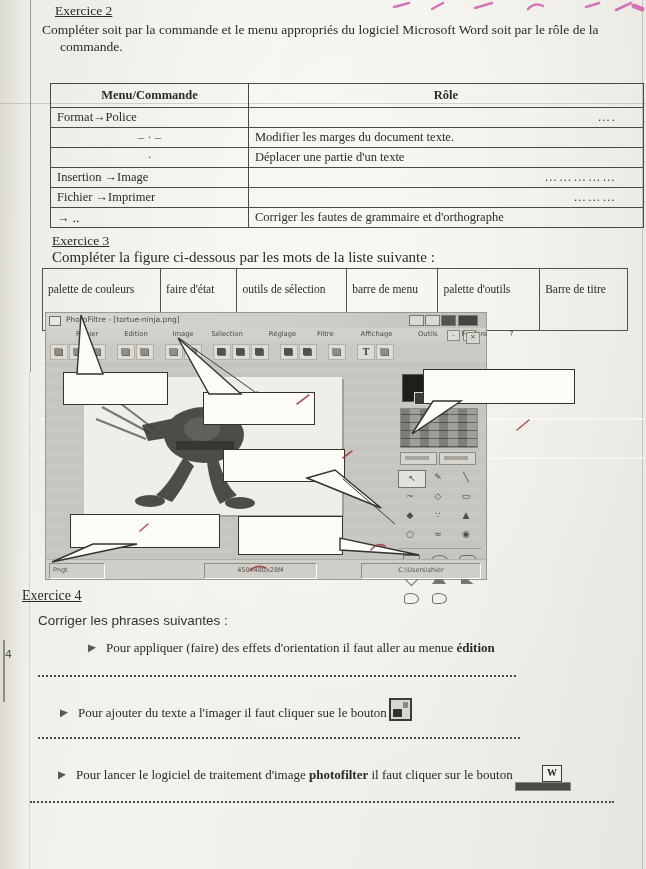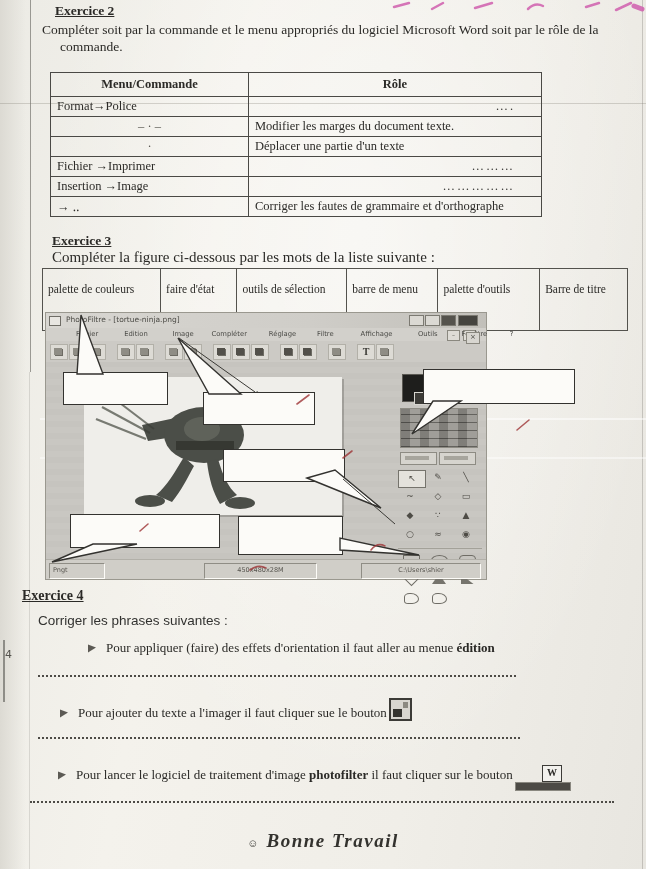--- a/index.html
+++ b/index.html
@@ -15,31 +15,31 @@
   .crease{position:absolute;pointer-events:none;}
   .v1{left:30px;top:0;width:1px;height:372px;background:rgba(70,68,62,.5);}
   .v2{left:29px;top:372px;width:1px;height:497px;background:rgba(70,68,62,.15);}
   .v3{left:642px;top:0;width:1px;height:869px;background:rgba(110,105,98,.3);}
   .v4{left:3px;top:640px;width:2px;height:62px;background:rgba(45,45,40,.45);}
   .h1{left:0;top:103px;width:646px;height:1px;background:rgba(120,115,105,.28);}
   .h2{left:40px;top:418px;width:606px;height:2px;background:rgba(255,255,255,.5);}
   .h3{left:40px;top:457px;width:606px;height:2px;background:rgba(255,255,255,.45);}
   .margin-mark{position:absolute;left:5px;top:648px;font:11px "DejaVu Sans",sans-serif;color:#55534e;}
   
-  .ex-title{position:absolute;font-weight:bold;font-size:13.5px;text-decoration:underline;}
+  .ex-title{position:absolute;font-weight:normal;font-size:13.5px;text-decoration:underline;}
   #ex2-title{left:55px;top:3px;}
   #ex3-title{left:52px;top:233px;}
   #ex4-title{left:22px;top:588px;font-size:14px;}
   #ex2-instr{position:absolute;left:42px;top:21px;width:592px;font-size:13.5px;
              line-height:17px;padding-left:18px;text-indent:-18px;}
   #ex3-instr{position:absolute;left:52px;top:249px;font-size:15px;}
   #ex4-instr{position:absolute;left:38px;top:613px;font-size:13.5px;
              font-family:"Liberation Sans",sans-serif;color:#323230;}
   
-  #ex2-table{position:absolute;left:50px;top:72px;width:492px;border-collapse:collapse;
+  #ex2-table{position:absolute;left:50px;top:83px;width:594px;border-collapse:collapse;
              font-size:12.5px;}
   #ex2-table td,#ex2-table th{border:1.4px solid #4a4945;padding:1px 6px;vertical-align:middle;}
   #ex2-table th{font-weight:bold;text-align:center;height:21px;font-size:12.5px;}
   #ex2-table td{height:17px;}
   #ex2-table td.menu{width:185px;margin-left:32px;}
   #ex2-table td.fill{color:#3c3b38;text-align:right;padding-right:26px;letter-spacing:2px;}
   #ex2-table td.fill-menu{text-align:center;color:#55534e;}
   
   #word-table{position:absolute;left:42px;top:268px;width:586px;border-collapse:collapse;
               font-size:11.5px;}
@@ -188,26 +188,26 @@
         </tr>
         <tr>
           <td class="menu fill-menu">–  ·  –</td>
           <td>Modifier les marges du document texte.</td>
         </tr>
         <tr>
           <td class="menu fill-menu">·</td>
           <td>Déplacer une partie d'un texte</td>
         </tr>
         <tr>
+          <td class="menu">Insertion →Image</td>
+          <td class="fill">……………</td>
+        </tr>
+        <tr>
           <td class="menu">Fichier →Imprimer</td>
           <td class="fill">………</td>
-        </tr>
-        <tr>
-          <td class="menu">Insertion →Image</td>
-          <td class="fill">……………</td>
         </tr>
         <tr>
           <td class="menu">→ ‥</td>
           <td>Corriger les fautes de grammaire et d'orthographe</td>
         </tr>
       </tbody>
   </table>
 
   <div class="ex-title" id="ex3-title">Exercice 3</div>
   <div id="ex3-instr">Compléter la figure ci-dessous par les mots de la liste suivante :</div>
@@ -233,21 +233,21 @@
         <div class="ctrl c2"></div>
         <div class="ctrl c3"></div>
         <div class="ctrl c4"></div>
       </div>
       <div class="menubar" id="menubar">
         <div class="mb-btn" style="right:26px;">–</div>
         <div class="mb-btn" style="right:10px;">□</div>
       <div class="mi" style="left: 30px;">Fichier</div>
           <div class="mi" style="left: 78.2px;">Edition</div>
           <div class="mi" style="left: 126.4px;">Image</div>
-          <div class="mi" style="left: 165.4px;">Compléter</div>
+          <div class="mi" style="left: 165.4px;">Sélection</div>
           <div class="mi" style="left: 222.8px;">Réglage</div>
           <div class="mi" style="left: 271px;">Filtre</div>
           <div class="mi" style="left: 314.6px;">Affichage</div>
           <div class="mi" style="left: 372px;">Outils</div>
           <div class="mi" style="left: 415.6px;">Fenêtre</div>
           <div class="mi" style="left: 463.8px;">?</div>
         </div>
       <div class="toolbar" id="toolbar">
         <div class="tb-close">×</div>
       <div class="tb-icon" style="left: 4px;">
@@ -411,16 +411,13 @@
 
   <div class="ex-title" id="ex4-title">Exercice 4</div>
   <div id="ex4-instr">Corriger les phrases suivantes :</div>
   <div class="ex4-item" id="it1"><span class="arrow-bullet-icon"></span><span>Pour appliquer (faire) des effets d'orientation il faut aller au menue </span><b>édition</b></div>
   <div class="dotline" id="dl1"></div>
   <div class="ex4-item" id="it2"><span class="arrow-bullet-icon"></span><span>Pour ajouter du texte a l'imager il faut cliquer  sue le bouton</span><span class="text-button-icon"><i></i><em></em></span></div>
   <div class="dotline" id="dl2"></div>
   <div class="ex4-item" id="it3"><span class="arrow-bullet-icon"></span><span>Pour lancer le logiciel de traitement d'image </span><b>photofilter</b><span> il faut cliquer sur le bouton </span><span class="word-button-icon"><span class="w-box">W</span><span class="w-bar"></span></span></div>
   <div class="dotline" id="dl3"></div>
 
-  <div id="footer">
-    <span class="smiley">☺</span><span class="script">Bonne Travail</span>
-  </div>
 </div>
 
 </body></html>

